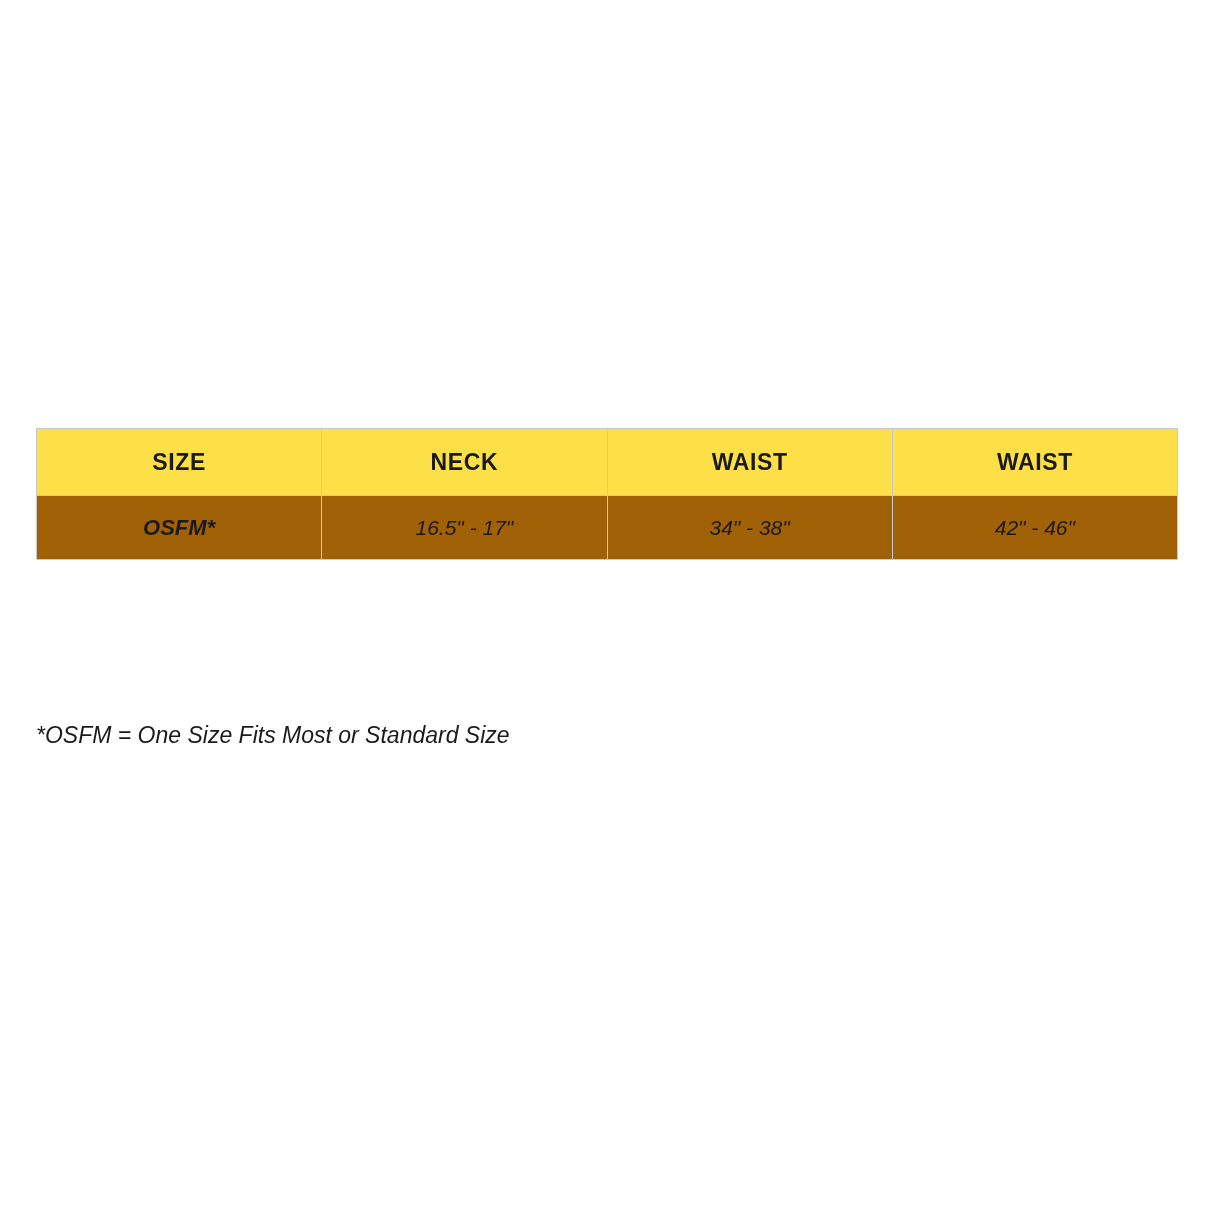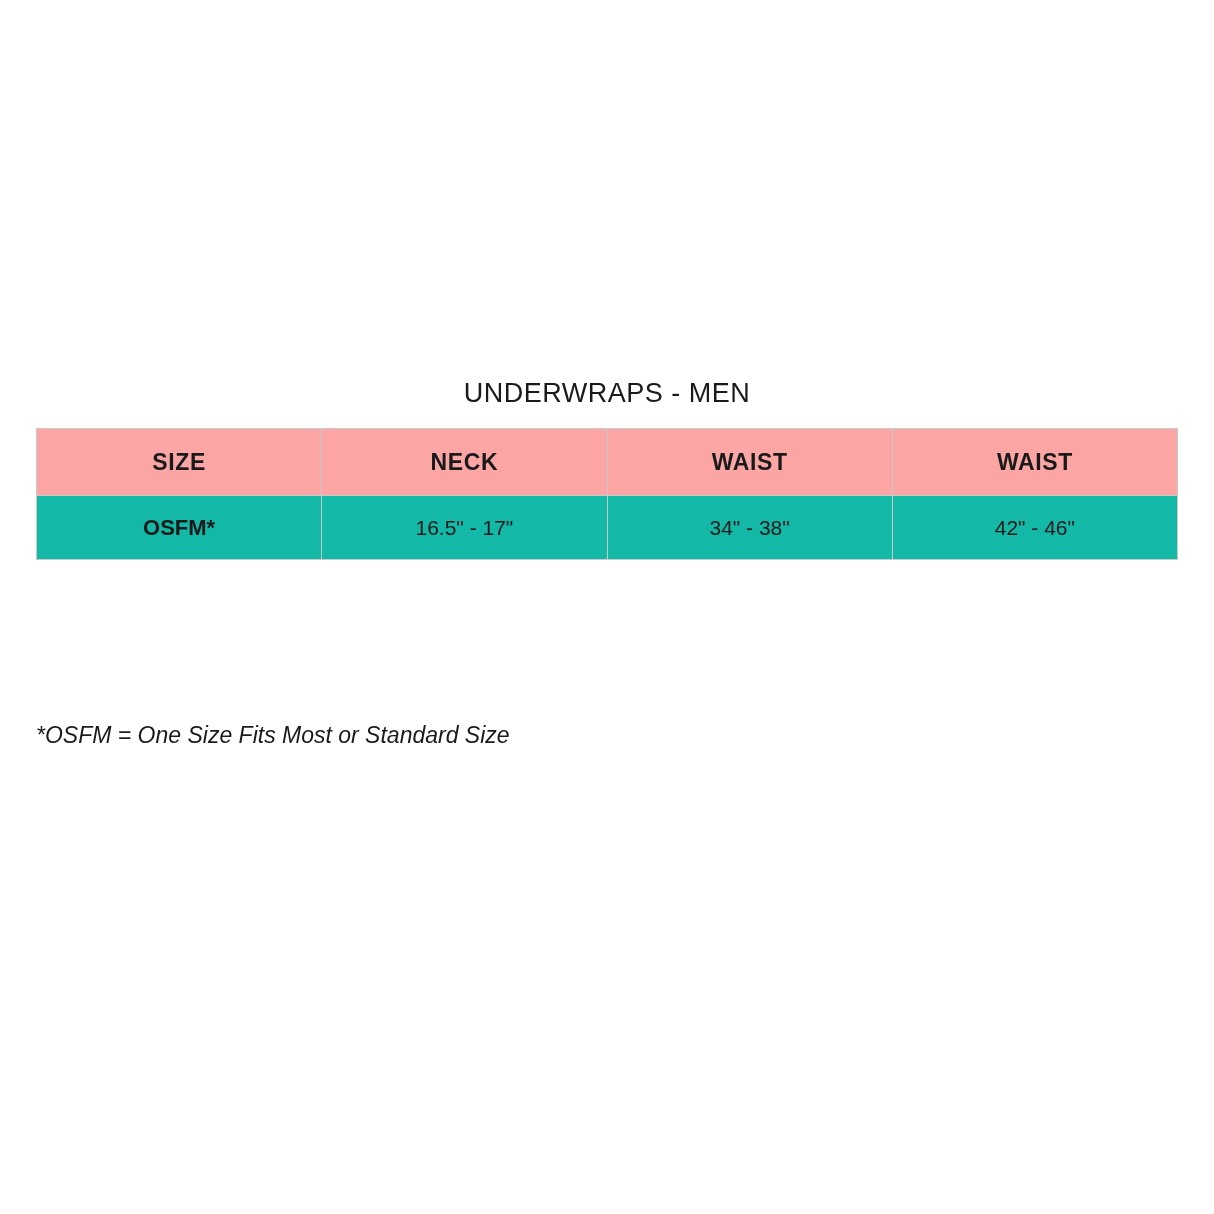--- a/index.html
+++ b/index.html
@@ -41,53 +41,53 @@
     border-collapse: collapse;
     table-layout: fixed;
   }
   .size-table th,
   .size-table td {
     border: 1px solid #c9c9c9;
     text-align: center;
     color: #1a1a1a;
   }
   .size-table thead th {
-    background: #fca5a5;
+    background: #fde047;
     font-size: 23px;
     font-weight: 700;
     letter-spacing: 0.6px;
     height: 66px;
     padding: 0;
   }
   .size-table tbody td {
-    background: #14b8a6;
+    background: #a16207;
     height: 63px;
     padding: 0;
     font-size: 21px;
     font-weight: 400;
+    font-style: italic;
   }
   .size-table tbody td.size-cell {
     font-weight: 700;
     font-size: 22px;
   }
   .footnote {
     position: absolute;
     top: 722px;
     left: 36px;
     font-size: 23px;
     font-style: italic;
     color: #1a1a1a;
   }
 </style>
 </head>
 <body>
 
 <div class="page">
 
-  <div class="chart-title">UNDERWRAPS - MEN</div>
 
   <table class="size-table">
     <thead>
       <tr>
         <th>SIZE</th>
         <th>NECK</th>
         <th>WAIST</th>
         <th>WAIST</th>
       </tr>
     </thead>

